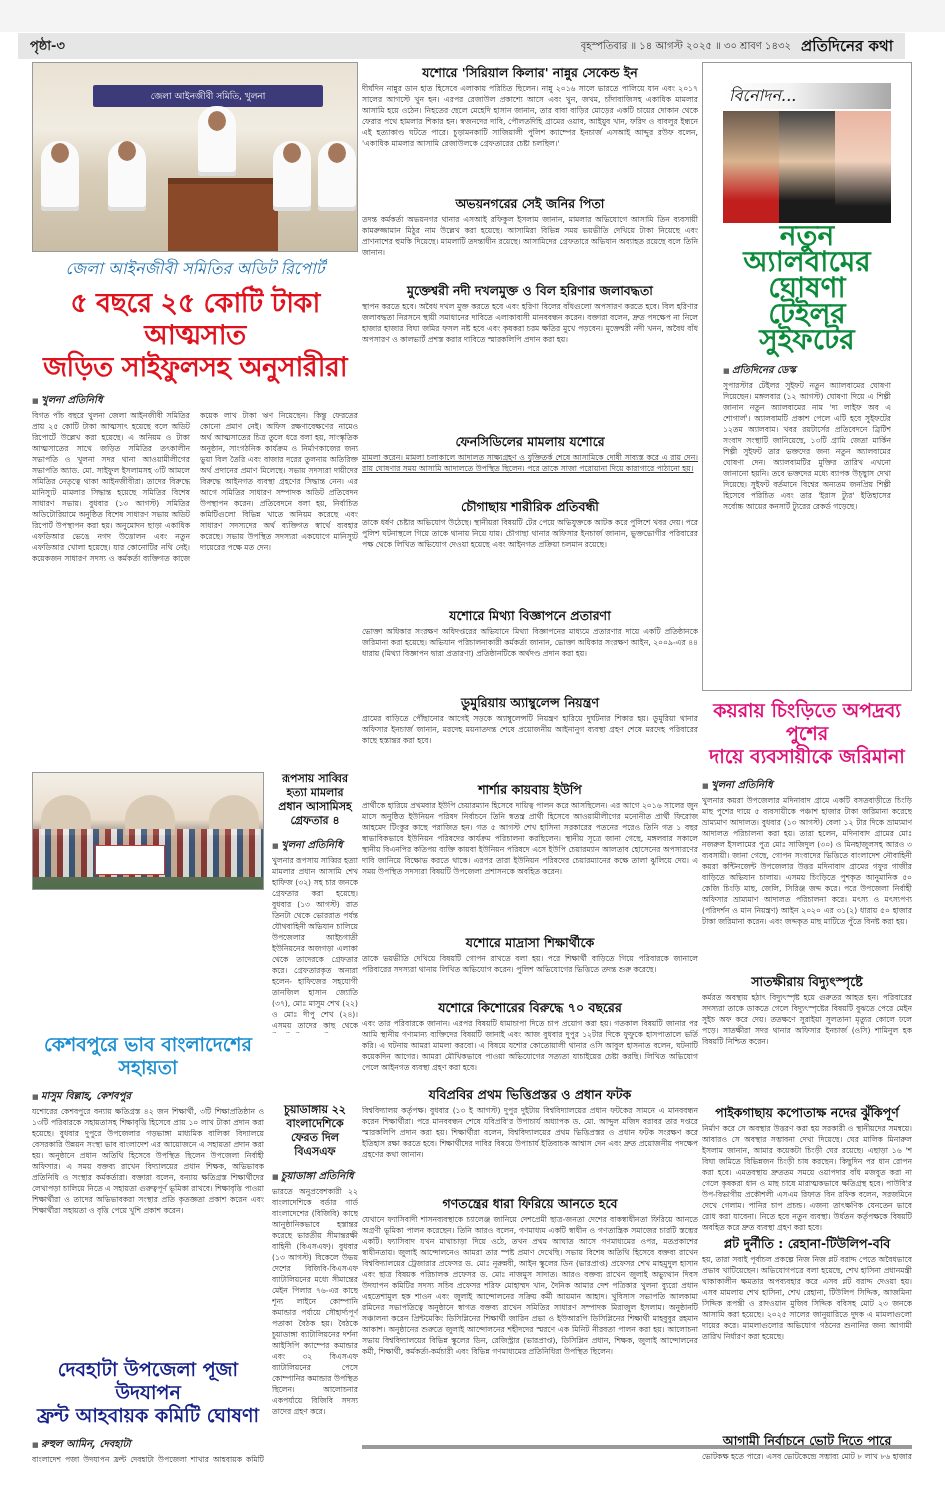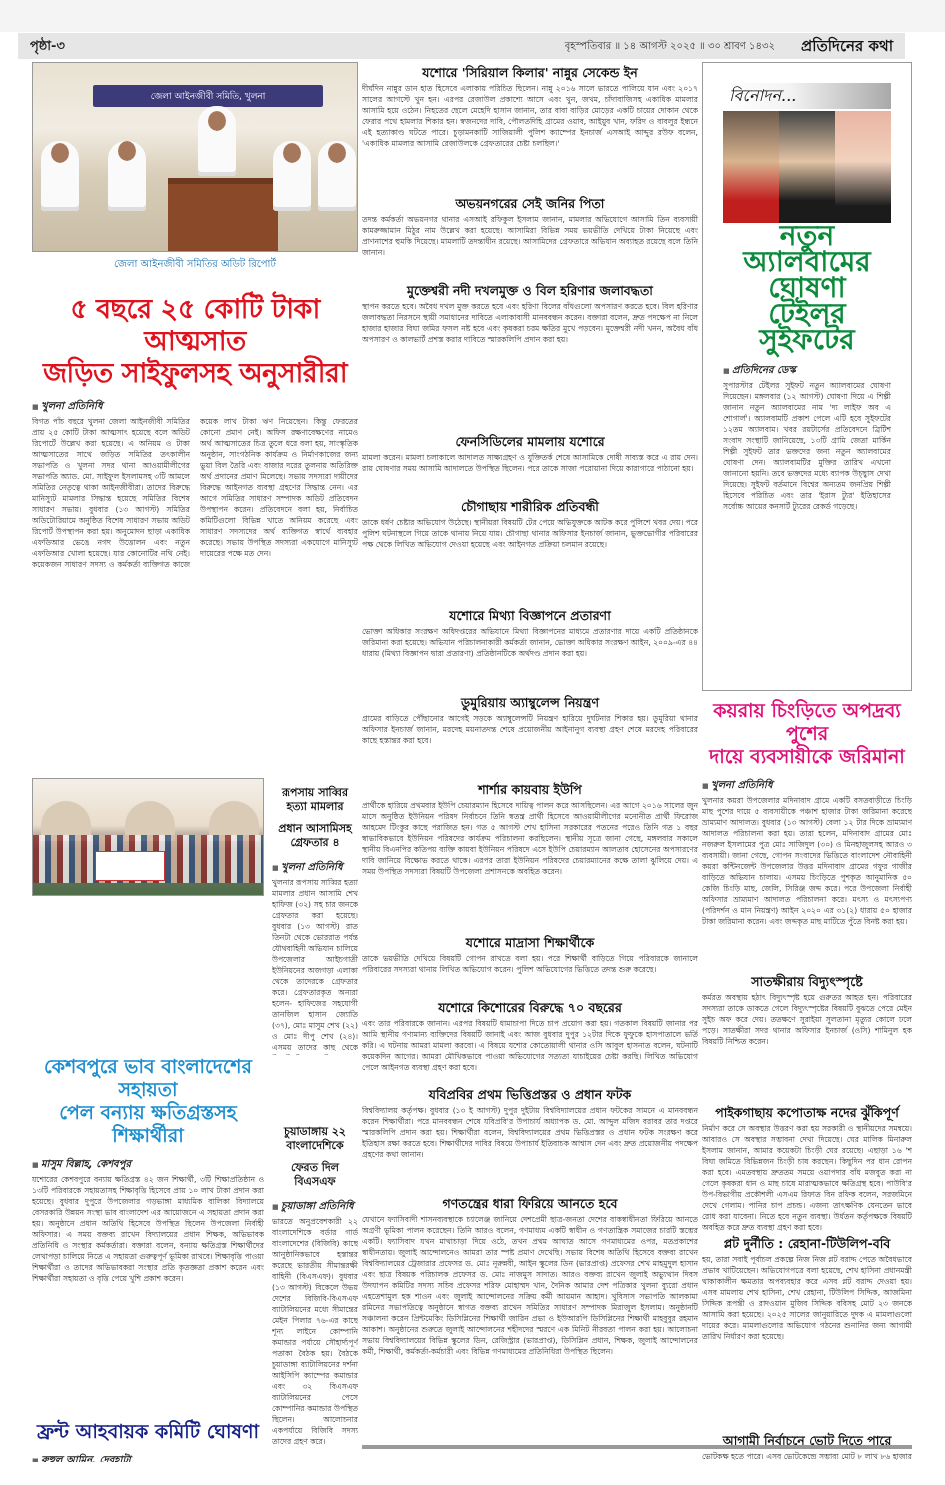--- a/index.html
+++ b/index.html
@@ -1,47 +1,47 @@
 <!DOCTYPE html>
 <html><head>
 <meta charset="utf-8">
 <style>
   * { box-sizing: border-box; margin: 0; padding: 0; }
   html, body { width: 945px; height: 1485px; background: #fff; overflow: hidden; }
   body { font-family: "DejaVu Sans", sans-serif; color: #222; position: relative; }
   .topband { position: absolute; left: 0; top: 0; width: 945px; height: 32px; background: #f4f4f4; }
   .header { position: absolute; left: 18px; top: 33px; width: 887px; height: 26px; background: #e6e6e6; display: flex; align-items: center; justify-content: space-between; padding: 12px 12px; }
   .pagenum { font-size: 13px; font-weight: bold; color: #222; }
-  .hright { display: flex; align-items: center; gap: 26px; }
+  .hright { display: flex; align-items: center; gap: 10px; }
   .hdate { font-size: 10px; color: #333; }
   .masthead { font-family: "DejaVu Serif", serif; font-size: 15px; font-weight: bold; color: #111; }
   .col { position: absolute; top: 62px; overflow: hidden; }
   .c1 { left: 32px; width: 326px; height: 1400px; }
   .c2 { left: 362px; width: 336px; height: 1345px; }
   .c3 { left: 702px; width: 210px; height: 1400px; }
   .photo { position: relative; border: 1px solid #999; overflow: hidden; }
   .ph-meeting { height: 190px; background: linear-gradient(180deg,#e9e2d3 0%,#f1ece2 35%,#d8cdb8 60%,#c9bda6 100%); }
   .banner { position: absolute; left: 60px; top: 22px; width: 230px; height: 22px; background: #3d3a7a; color: #fff; font-size: 9px; display: flex; align-items: center; justify-content: center; border-radius: 2px; }
   .podium { position: absolute; left: 135px; top: 115px; width: 110px; height: 75px; background: #8a4a2a; border-top: 6px solid #6d3a20; }
   .person { position: absolute; bottom: 40px; width: 38px; height: 70px; background: #fafafa; border-radius: 18px 18px 4px 4px; box-shadow: inset 0 -4px 0 #ddd; }
   .head { position: absolute; width: 18px; height: 20px; border-radius: 50%; background: #a5775b; }
-  .kicker { font-size: 10px; color: #1b6fae; text-align: center; margin: 4px 0 20px; }
+  .kicker { font-size: 16px; color: #1b6fae; text-align: center; margin: 4px 0 4px; font-style: italic; }
   .h-red { font-size: 27px; line-height: 32px; color: #e0121d; text-align: center; font-weight: bold; letter-spacing: -0.5px; }
   .byline { font-size: 10px; font-weight: bold; margin: 9px 0 1px; font-style: italic; }
   .byline::before { content: "■ "; color: #666; font-size: 7px; }
   .body { font-size: 7.6px; line-height: 11px; text-align: justify; color: #333; }
   .twocol { column-count: 2; column-gap: 10px; }
   .ph-students { height: 118px; background: linear-gradient(180deg,#f3efe8 0%,#e9dccb 40%,#7a6f66 60%,#4f6e4a 100%); }
   .arch { position: absolute; top: 22px; width: 50px; height: 40px; border-radius: 25px 25px 0 0; background: #d9cbb5; }
   .crowd { position: absolute; left: 0; right: 0; bottom: 12px; height: 48px; background: repeating-linear-gradient(90deg,#8b2c2c 0 6px,#f1f1f1 6px 12px,#2f4e7a 12px 18px,#d7b7a0 18px 24px); opacity: .8; }
   .signboard { position: absolute; left: 62px; top: 72px; width: 70px; height: 30px; background: #fff; border: 1px solid #c33; }
   .h-blue { font-size: 19px; line-height: 23px; color: #1d8fd1; text-align: center; font-weight: bold; }
   .h-navy { font-size: 19px; line-height: 23px; color: #16228a; text-align: center; font-weight: bold; }
   .h-black { font-size: 12.5px; line-height: 16px; color: #111; text-align: center; font-weight: bold; margin: 3px 0 2px; }
-  .h-small { font-size: 11px; line-height: 14px; color: #111; text-align: center; font-weight: bold; margin-top: 8px; }
+  .h-small { font-size: 11px; line-height: 14px; color: #111; text-align: center; font-weight: bold; }
   .split { display: flex; gap: 8px; }
   .split > .left { width: 232px; }
   .split > .right { width: 86px; }
   .ent-box { border: 1px solid #999; padding: 20px; }
   .ent-title { height: 26px; background: linear-gradient(90deg,#fff 0%,#f3f3f3 40%,#a9a9a9 100%); display: flex; align-items: center; padding-left: 6px; font-size: 16px; font-style: italic; font-family: "DejaVu Serif", serif; color: #111; }
   .ph-swift { height: 112px; display: flex; margin-top: 2px; }
   .ph-swift > div { flex: 1; position: relative; }
   .sw1 { background: linear-gradient(180deg,#6b5a4c 0%,#d9b48f 45%,#c11e1e 80%); }
   .sw2 { background: linear-gradient(180deg,#444 0%,#e3c4a5 45%,#1b1b1b 80%); }
   .sw3 { background: linear-gradient(180deg,#e9b5a2 0%,#f1d1bd 45%,#1b1b1b 85%); }
@@ -99,23 +99,23 @@
       <div class="h-small">রূপসায় সাব্বির হত্যা মামলার</div>
       <div class="h-small">প্রধান আসামিসহ গ্রেফতার ৪</div>
       <div class="byline">খুলনা প্রতিনিধি</div>
       <div class="body" style="height:178px;overflow:hidden;">খুলনার রূপসায় সাব্বির হত্যা মামলার প্রধান আসামি শেখ হাফিজ (৩২) সহ চার জনকে গ্রেফতার করা হয়েছে। বুধবার (১৩ আগস্ট) রাত তিনটা থেকে ভোররাত পর্যন্ত যৌথবাহিনী অভিযান চালিয়ে উপজেলার আইচগাতী ইউনিয়নের অজগড়া এলাকা থেকে তাদেরকে গ্রেফতার করে। গ্রেফতারকৃত অন্যরা হলেন- হাফিজের সহযোগী তানজিল হাসান জ্যোতি (৩৭), মোঃ মাসুম শেখ (২২) ও মোঃ দীপু শেখ (২৪)। এসময় তাদের কাছ থেকে বিদেশি পিস্তল, ছুরি ও মাদক উদ্ধার করা হয়। রূপসা থানার ভারপ্রাপ্ত কর্মকর্তা (ওসি) মোহাম্মদ মাহফুজুর রহমান গ্রেফতারের বিষয়টি নিশ্চিত করেছেন।</div>
     </div>
   </div>
 
   <div class="split">
     <div class="left">
       <div class="h-blue">কেশবপুরে ভাব বাংলাদেশের সহায়তা</div>
-      <div class="h-blue">পেল বন্যায় ক্ষতিগ্রস্তসহ শিক্ষার্থীরা</div>
       <div class="byline">মাসুম বিল্লাহ, কেশবপুর</div>
       <div class="body" style="height:246px;overflow:hidden;">যশোরের কেশবপুরে বন্যায় ক্ষতিগ্রস্ত ৪২ জন শিক্ষার্থী, ৩টি শিক্ষাপ্রতিষ্ঠান ও ১৩টি পরিবারকে সহায়তাসহ শিক্ষাবৃত্তি হিসেবে প্রায় ১০ লাখ টাকা প্রদান করা হয়েছে। বুধবার দুপুরে উপজেলার গড়ভাঙ্গা মাধ্যমিক বালিকা বিদ্যালয়ে বেসরকারি উন্নয়ন সংস্থা ভাব বাংলাদেশ এর আয়োজনে এ সহায়তা প্রদান করা হয়। অনুষ্ঠানে প্রধান অতিথি হিসেবে উপস্থিত ছিলেন উপজেলা নির্বাহী অফিসার। এ সময় বক্তব্য রাখেন বিদ্যালয়ের প্রধান শিক্ষক, অভিভাবক প্রতিনিধি ও সংস্থার কর্মকর্তারা। বক্তারা বলেন, বন্যায় ক্ষতিগ্রস্ত শিক্ষার্থীদের লেখাপড়া চালিয়ে নিতে এ সহায়তা গুরুত্বপূর্ণ ভূমিকা রাখবে। শিক্ষাবৃত্তি পাওয়া শিক্ষার্থীরা ও তাদের অভিভাবকরা সংস্থার প্রতি কৃতজ্ঞতা প্রকাশ করেন এবং শিক্ষার্থীরা সহায়তা ও বৃত্তি পেয়ে খুশি প্রকাশ করেন।</div>
+      <div class="h-navy" style="margin-top:6px;">দেবহাটা উপজেলা পূজা উদযাপন</div>
       <div class="h-navy">ফ্রন্ট আহবায়ক কমিটি ঘোষণা</div>
       <div class="byline">রুহুল আমিন, দেবহাটা</div>
       <div class="body" style="height:120px;overflow:hidden;">বাংলাদেশ পূজা উদযাপন ফ্রন্ট দেবহাটা উপজেলা শাখার আহবায়ক কমিটি (আংশিক) ঘোষণা করা হয়েছে। বাংলাদেশ পূজা উদযাপন ফ্রন্ট সাতক্ষীরা জেলা কমিটির সভাপতি / সম্পাদক ও সাতক্ষীরা জজ কোর্ট জিপি এ্যাডঃ অসীম কুমার মন্ডল স্বাক্ষরিত ১২/০৮/২০২৫ তারিখে এক পত্রে ১৬ সদস্য বিশিষ্ট আংশিক দেবহাটা উপজেলা শাখার আহবায়ক কমিটি ঘোষণা করা হয়। কমিটিতে উপজেলার বিভিন্ন ইউনিয়নের নেতৃবৃন্দকে সদস্য করা হয়েছে। উদ্দেশ্য, আগামী ১৫ দিনের মধ্যে দেবহাটা উপজেলা পূর্ণাঙ্গ আহবায়ক কমিটি গঠন করার নির্দেশ দেওয়া হয়েছে।</div>
     </div>
     <div class="right">
       <div class="h-small" style="margin-top:70px;">চুয়াডাঙ্গায় ২২ বাংলাদেশিকে</div>
       <div class="h-small">ফেরত দিল বিএসএফ</div>
       <div class="byline">চুয়াডাঙ্গা প্রতিনিধি</div>
       <div class="body" style="height:300px;overflow:hidden;">ভারতে অনুপ্রবেশকারী ২২ বাংলাদেশিকে বর্ডার গার্ড বাংলাদেশের (বিজিবি) কাছে আনুষ্ঠানিকভাবে হস্তান্তর করেছে ভারতীয় সীমান্তরক্ষী বাহিনী (বিএসএফ)। বুধবার (১৩ আগস্ট) বিকেলে উভয় দেশের বিজিবি-বিএসএফ ব্যাটালিয়নের মধ্যে সীমান্তের মেইন পিলার ৭৬-এর কাছে শূন্য লাইনে কোম্পানি কমান্ডার পর্যায়ে সৌহার্দ্যপূর্ণ পতাকা বৈঠক হয়। বৈঠকে চুয়াডাঙ্গা ব্যাটালিয়নের দর্শনা আইসিপি ক্যাম্পের কমান্ডার এবং ৩২ বিএসএফ ব্যাটালিয়নের পেসে কোম্পানির কমান্ডার উপস্থিত ছিলেন। আলোচনার একপর্যায়ে বিজিবি সদস্য তাদের গ্রহণ করে।</div>
     </div>
@@ -123,21 +123,21 @@
 </div>
 
 <div class="col c2">
   <div class="h-black">যশোরে 'সিরিয়াল কিলার' নান্নুর সেকেন্ড ইন</div>
   <div class="body" style="height:110px;overflow:hidden;">দীর্ঘদিন নান্নুর ডান হাত হিসেবে এলাকায় পরিচিত ছিলেন। নান্নু ২০১৬ সালে ভারতে পালিয়ে যান এবং ২০১৭ সালের আগস্টে খুন হন। এরপর রেজাউল প্রকাশ্যে আসে এবং খুন, জখম, চাঁদাবাজিসহ একাধিক মামলার আসামি হয়ে ওঠেন। নিহতের ছেলে মেহেদি হাসান জানান, তার বাবা বাড়ির মোড়ের একটি চায়ের দোকান থেকে ফেরার পথে হামলার শিকার হন। স্বজনদের দাবি, পৌলতদিহি গ্রামের ওয়াব, আইয়ুব খান, ফরিদ ও বাবলুর ইন্ধনে এই হত্যাকাণ্ড ঘটতে পারে। চুড়ামনকাটি সাজিয়ালী পুলিশ ক্যাম্পের ইনচার্জ এসআই আব্দুর রউফ বলেন, 'একাধিক মামলার আসামি রেজাউলকে গ্রেফতারের চেষ্টা চলছিল।'</div>
   <div class="h-black">অভয়নগরের সেই জনির পিতা</div>
   <div class="body" style="height:66px;overflow:hidden;">তদন্ত কর্মকর্তা অভয়নগর থানার এসআই রফিকুল ইসলাম জানান, মামলার অভিযোগে আসামি তিন ব্যবসায়ী কামরুজ্জামান মিঠুর নাম উল্লেখ করা হয়েছে। আসামিরা বিভিন্ন সময় ভয়ভীতি দেখিয়ে টাকা নিয়েছে এবং প্রাণনাশের হুমকি দিয়েছে। মামলাটি তদন্তাধীন রয়েছে। আসামিদের গ্রেফতারে অভিযান অব্যাহত রয়েছে বলে তিনি জানান।</div>
   <div class="h-black">মুক্তেশ্বরী নদী দখলমুক্ত ও বিল হরিণার জলাবদ্ধতা</div>
   <div class="body" style="height:130px;overflow:hidden;">স্থাপন করতে হবে। অবৈধ দখল মুক্ত করতে হবে এবং হরিণা বিলের বাঁধগুলো অপসারণ করতে হবে। বিল হরিণার জলাবদ্ধতা নিরসনে স্থায়ী সমাধানের দাবিতে এলাকাবাসী মানববন্ধন করেন। বক্তারা বলেন, দ্রুত পদক্ষেপ না নিলে হাজার হাজার বিঘা জমির ফসল নষ্ট হবে এবং কৃষকরা চরম ক্ষতির মুখে পড়বেন। মুক্তেশ্বরী নদী খনন, অবৈধ বাঁধ অপসারণ ও কালভার্ট প্রশস্ত করার দাবিতে স্মারকলিপি প্রদান করা হয়।</div>
   <div class="h-black">ফেনসিডিলের মামলায় যশোরে</div>
-  <div class="body" style="height:44px;overflow:hidden;">মামলা করেন। মামলা চলাকালে আদালত সাক্ষ্যগ্রহণ ও যুক্তিতর্ক শেষে আসামিকে দোষী সাব্যস্ত করে এ রায় দেন। রায় ঘোষণার সময় আসামি আদালতে উপস্থিত ছিলেন। পরে তাকে সাজা পরোয়ানা দিয়ে কারাগারে পাঠানো হয়।</div>
+  <div class="body" style="height:44px;overflow:hidden;text-decoration:underline;">মামলা করেন। মামলা চলাকালে আদালত সাক্ষ্যগ্রহণ ও যুক্তিতর্ক শেষে আসামিকে দোষী সাব্যস্ত করে এ রায় দেন। রায় ঘোষণার সময় আসামি আদালতে উপস্থিত ছিলেন। পরে তাকে সাজা পরোয়ানা দিয়ে কারাগারে পাঠানো হয়।</div>
   <div class="h-black">চৌগাছায় শারীরিক প্রতিবন্ধী</div>
   <div class="body" style="height:88px;overflow:hidden;">তাকে ধর্ষণ চেষ্টার অভিযোগ উঠেছে। স্থানীয়রা বিষয়টি টের পেয়ে অভিযুক্তকে আটক করে পুলিশে খবর দেয়। পরে পুলিশ ঘটনাস্থলে গিয়ে তাকে থানায় নিয়ে যায়। চৌগাছা থানার অফিসার ইনচার্জ জানান, ভুক্তভোগীর পরিবারের পক্ষ থেকে লিখিত অভিযোগ দেওয়া হয়েছে এবং আইনগত প্রক্রিয়া চলমান রয়েছে।</div>
   <div class="h-black">যশোরে মিথ্যা বিজ্ঞাপনে প্রতারণা</div>
   <div class="body" style="height:66px;overflow:hidden;">ভোক্তা অধিকার সংরক্ষণ অধিদপ্তরের অভিযানে মিথ্যা বিজ্ঞাপনের মাধ্যমে প্রতারণার দায়ে একটি প্রতিষ্ঠানকে জরিমানা করা হয়েছে। অভিযান পরিচালনাকারী কর্মকর্তা জানান, ভোক্তা অধিকার সংরক্ষণ আইন, ২০০৯-এর ৪৪ ধারায় (মিথ্যা বিজ্ঞাপন দ্বারা প্রতারণা) প্রতিষ্ঠানটিকে অর্থদণ্ড প্রদান করা হয়।</div>
   <div class="h-black">ডুমুরিয়ায় অ্যাম্বুলেন্স নিয়ন্ত্রণ</div>
   <div class="body" style="height:66px;overflow:hidden;">গ্রামের বাড়িতে পৌঁছানোর আগেই সড়কে অ্যাম্বুলেন্সটি নিয়ন্ত্রণ হারিয়ে দুর্ঘটনার শিকার হয়। ডুমুরিয়া থানার অফিসার ইনচার্জ জানান, মরদেহ ময়নাতদন্ত শেষে প্রয়োজনীয় আইনানুগ ব্যবস্থা গ্রহণ শেষে মরদেহ পরিবারের কাছে হস্তান্তর করা হবে।</div>
   <div class="h-black">শার্শার কায়বায় ইউপি</div>
   <div class="body" style="height:132px;overflow:hidden;">প্রার্থীকে হারিয়ে প্রথমবার ইউপি চেয়ারম্যান হিসেবে দায়িত্ব পালন করে আসছিলেন। এর আগে ২০১৬ সালের জুন মাসে অনুষ্ঠিত ইউনিয়ন পরিষদ নির্বাচনে তিনি স্বতন্ত্র প্রার্থী হিসেবে আওয়ামীলীগের মনোনীত প্রার্থী ফিরোজ আহমেদ টিংকুর কাছে পরাজিত হন। গত ৫ আগস্ট শেখ হাসিনা সরকারের পতনের পরেও তিনি গত ১ বছর স্বাভাবিকভাবে ইউনিয়ন পরিষদের কার্যক্রম পরিচালনা করছিলেন। স্থানীয় সূত্রে জানা গেছে, মঙ্গলবার সকালে স্থানীয় বিএনপির কতিপয় ব্যক্তি কায়বা ইউনিয়ন পরিষদে এসে ইউপি চেয়ারম্যান আলতাব হোসেনের অপসারণের দাবি জানিয়ে বিক্ষোভ করতে থাকে। এরপর তারা ইউনিয়ন পরিষদের চেয়ারম্যানের কক্ষে তালা ঝুলিয়ে দেয়। এ সময় উপস্থিত সদস্যরা বিষয়টি উপজেলা প্রশাসনকে অবহিত করেন।</div>
   <div class="h-black">যশোরে মাদ্রাসা শিক্ষার্থীকে</div>
   <div class="body" style="height:44px;overflow:hidden;">তাকে ভয়ভীতি দেখিয়ে বিষয়টি গোপন রাখতে বলা হয়। পরে শিক্ষার্থী বাড়িতে গিয়ে পরিবারকে জানালে পরিবারের সদস্যরা থানায় লিখিত অভিযোগ করেন। পুলিশ অভিযোগের ভিত্তিতে তদন্ত শুরু করেছে।</div>

